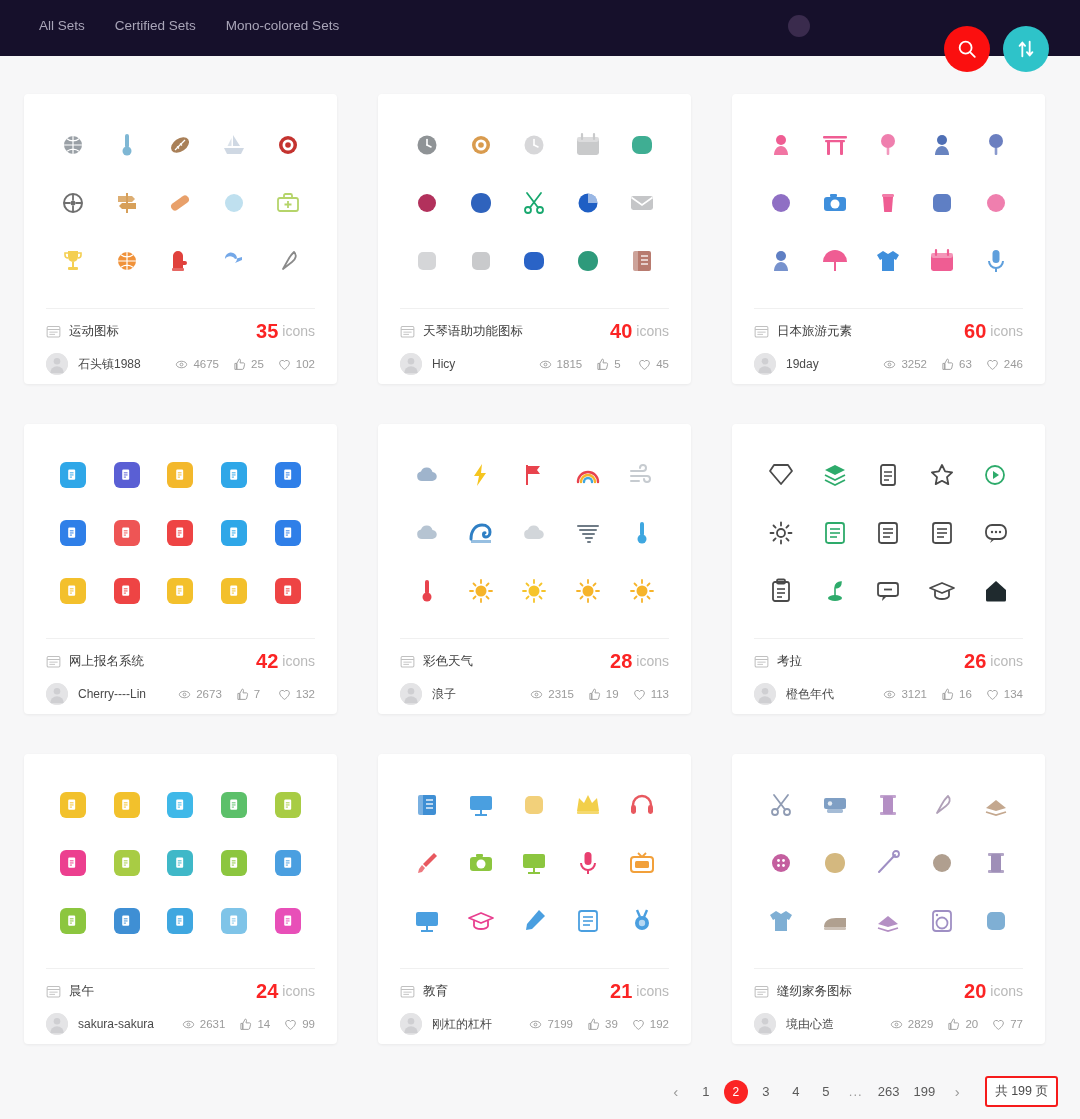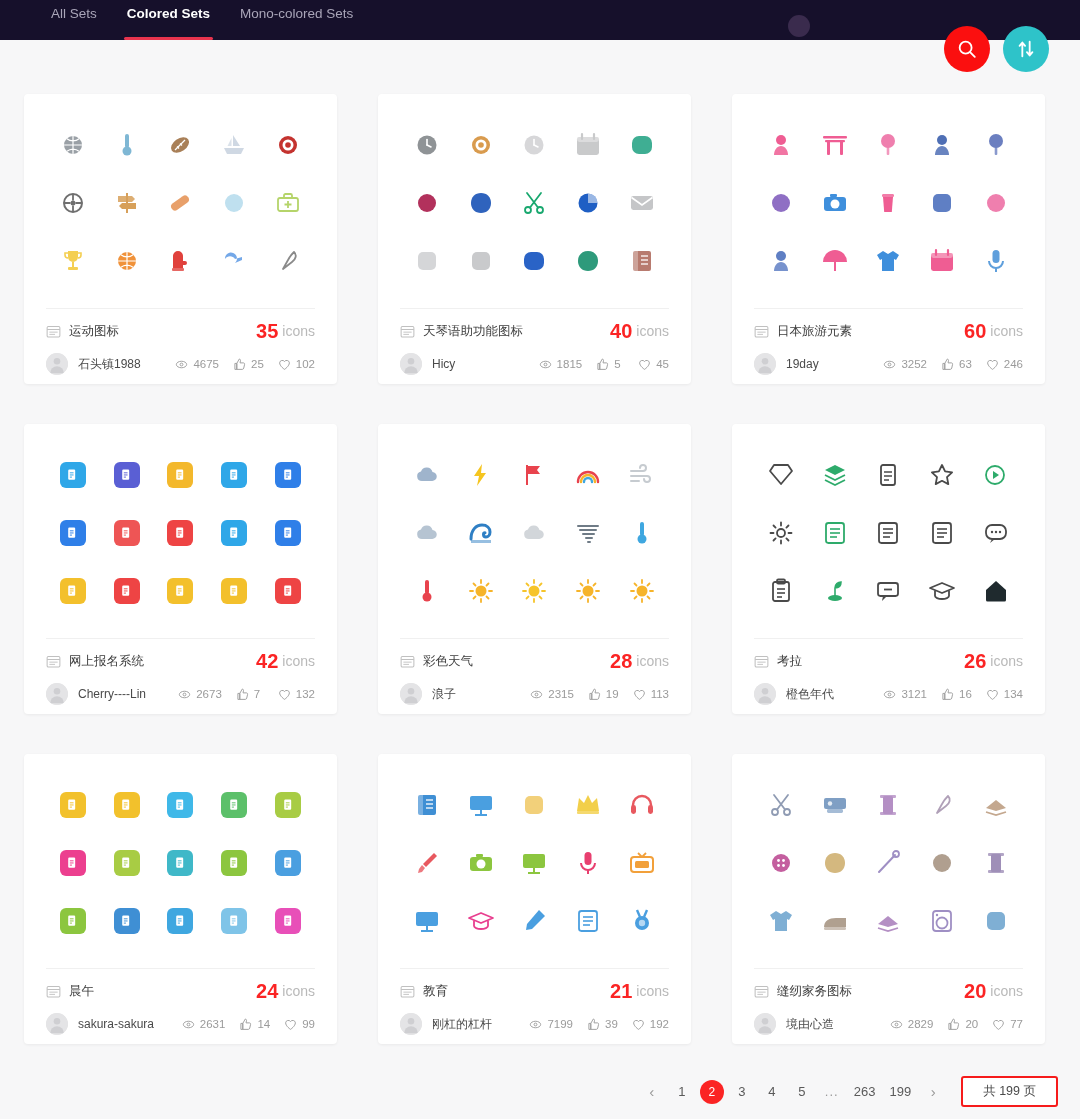--- a/index.html
+++ b/index.html
@@ -6,25 +6,25 @@
   html, body {
     width: 1080px; height: 1119px;
     font-family: "Liberation Sans", "DejaVu Sans", sans-serif;
     background: #f7f7f8;
     overflow: hidden;
   }
 
   
   .topbar {
     position: relative;
-    height: 40px;
+    height: 56px;
     background: #16102b;
     display: flex;
-    align-items: flex-end;
-    padding-left: 36px;
+    align-items: flex-start;
+    padding-left: 24px;
   }
   .tab {
     position: relative;
     color: #a9a5b8;
     font-size: 13.5px;
     padding: 0 15px;
     height: 52px;
     line-height: 52px;
     cursor: pointer;
     white-space: nowrap;
@@ -136,36 +136,36 @@
     cursor: pointer; border-radius: 50%;
     padding: 0 4px;
   }
   .pg.current { background: #fb2424; color: #fff; font-size: 12px; width: 24px; padding: 0; }
   .pg.arrow { color: #9a9a9a; font-size: 15px; }
   .pg.dots { color: #9a9a9a; cursor: default; letter-spacing: 1px; }
   .total-box {
     margin-left: 10px;
     border: 2px solid #f61b1b;
     border-radius: 3px;
-    padding: 5px 20px;
+    padding: 5px 8px;
     font-size: 12.5px;
     color: #4a4a4a;
     background: #fff;
     white-space: nowrap;
   }
 </style>
 </head>
 <body>
 
 <div class="topbar">
   <div class="tab">
     <span>All Sets</span>
   </div>
-  <div class="tab active">
-    <span>Colored Sets</span>
+  <div class="tab">
+    <span>Certified Sets</span>
   </div>
   <div class="tab">
     <span>Mono-colored Sets</span>
   </div>
 
   <div class="purple-dot"></div>
 
   <div class="fab fab-search">
     <svg viewBox="0 0 24 24" width="22" height="22" fill="none" stroke="#ffffff" stroke-width="2" stroke-linecap="round">
       <circle cx="10.5" cy="10.5" r="6.5"></circle>

